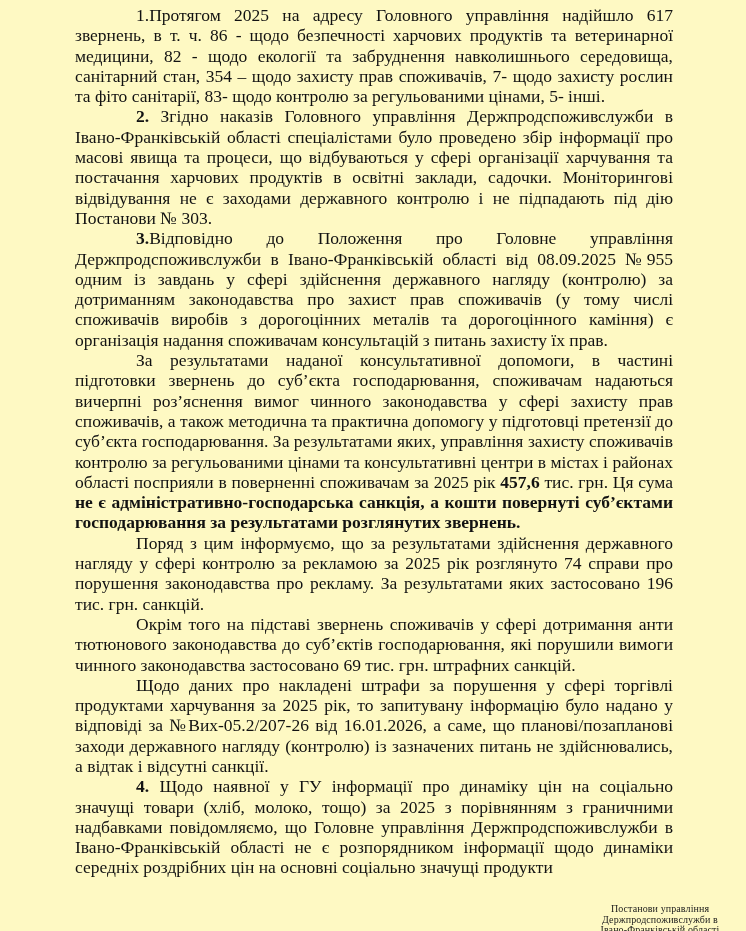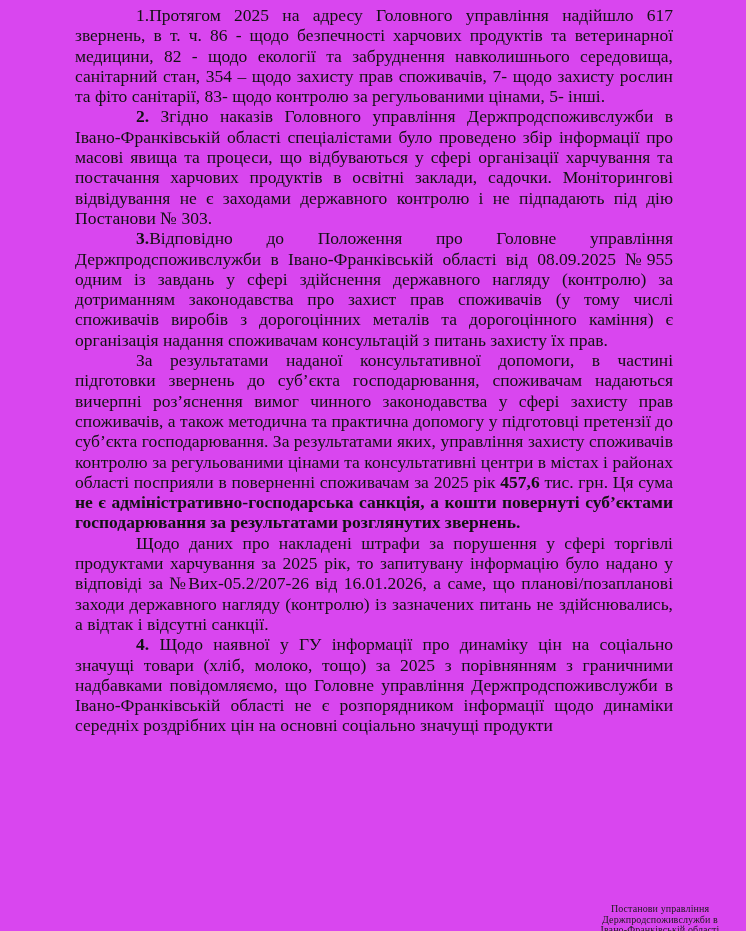--- a/index.html
+++ b/index.html
@@ -1,20 +1,20 @@
 <!DOCTYPE html>
 <html><head>
 <meta charset="utf-8">
 <style>
   html, body { margin: 0; padding: 0; background: #ffffff; }
   .page {
     position: relative;
     width: 746px;
     height: 931px;
-    background: #d946ef;
+    background: #fef9c3;
     overflow: hidden;
     font-family: "Liberation Serif", serif;
     color: #121212;
   }
   .body-text {
     position: absolute;
     left: 75px;
     top: 5px;
     width: 598px;
     font-size: 17.5px;
@@ -48,21 +48,23 @@
   <div class="body-text">
 
     <p class="para"><span>1.Протягом 2025 на адресу Головного управління надійшло 617 звернень, в т. ч. 86 - щодо безпечності харчових продуктів та ветеринарної медицини, 82 - щодо екології та забруднення навколишнього середовища, санітарний стан, 354 – щодо захисту прав споживачів, 7- щодо захисту рослин та фіто санітарії, 83- щодо контролю за регульованими цінами, 5- інші.</span></p>
 
     <p class="para"><span class="b">2.</span><span> Згідно наказів Головного управління Держпродспоживслужби в Івано-Франківській області спеціалістами було проведено збір інформації про масові явища та процеси, що відбуваються у сфері організації харчування та постачання харчових продуктів в освітні заклади, садочки. Моніторингові відвідування не є заходами державного контролю і не підпадають під дію Постанови № 303.</span></p>
 
     <p class="para"><span class="b">3.</span><span>Відповідно до Положення про Головне управління Держпродспоживслужби в Івано-Франківській області від 08.09.2025 №955 одним із завдань у сфері здійснення державного нагляду (контролю) за дотриманням законодавства про захист прав споживачів (у тому числі споживачів виробів з дорогоцінних металів та дорогоцінного каміння) є організація надання споживачам консультацій з питань захисту їх прав.</span></p>
 
     <p class="para"><span>За результатами наданої консультативної допомоги, в частині підготовки звернень до суб’єкта господарювання, споживачам надаються вичерпні роз’яснення вимог чинного законодавства у сфері захисту прав споживачів, а також методична та практична допомогу у підготовці претензії до суб’єкта господарювання. За результатами яких, управління захисту споживачів контролю за регульованими цінами та консультативні центри в містах і районах області посприяли в поверненні споживачам за 2025 рік </span><span class="b">457,6</span><span> тис. грн. Ця сума </span><span class="b">не є адміністративно-господарська санкція, а кошти повернуті суб’єктами господарювання за результатами розглянутих звернень.</span></p>
 
+    <p class="para"><span>Поряд з цим інформуємо, що за результатами здійснення державного нагляду у сфері контролю за рекламою за 2025 рік розглянуто 74 справи про порушення законодавства про рекламу. За результатами яких застосовано 196 тис. грн. санкцій.</span></p>
 
+    <p class="para"><span>Окрім того на підставі звернень споживачів у сфері дотримання анти тютюнового законодавства до суб’єктів господарювання, які порушили вимоги чинного законодавства застосовано 69 тис. грн. штрафних санкцій.</span></p>
 
     <p class="para"><span>Щодо даних про накладені штрафи за порушення у сфері торгівлі продуктами харчування за 2025 рік, то запитувану інформацію було надано у відповіді за №Вих-05.2/207-26 від 16.01.2026, а саме, що планові/позапланові заходи державного нагляду (контролю) із зазначених питань не здійснювались, а відтак і відсутні санкції.</span></p>
 
     <p class="para"><span class="b">4.</span><span> Щодо наявної у ГУ інформації про динаміку цін на соціально значущі товари (хліб, молоко, тощо) за 2025 з порівнянням з граничними надбавками повідомляємо, що Головне управління Держпродспоживслужби в Івано-Франківській області не є розпорядником інформації щодо динаміки середніх роздрібних цін на основні соціально значущі продукти</span></p>
 
   </div>
 
   <div class="stamp">
     <div>Постанови управління</div>
     <div>Держпродспоживслужби в</div>

